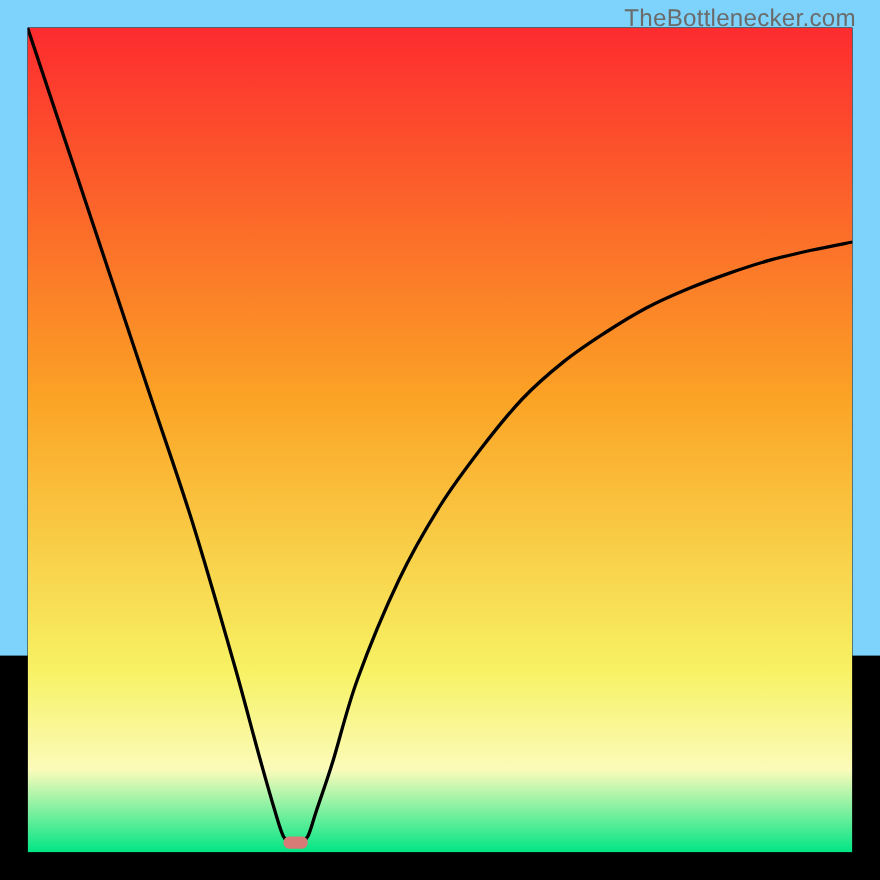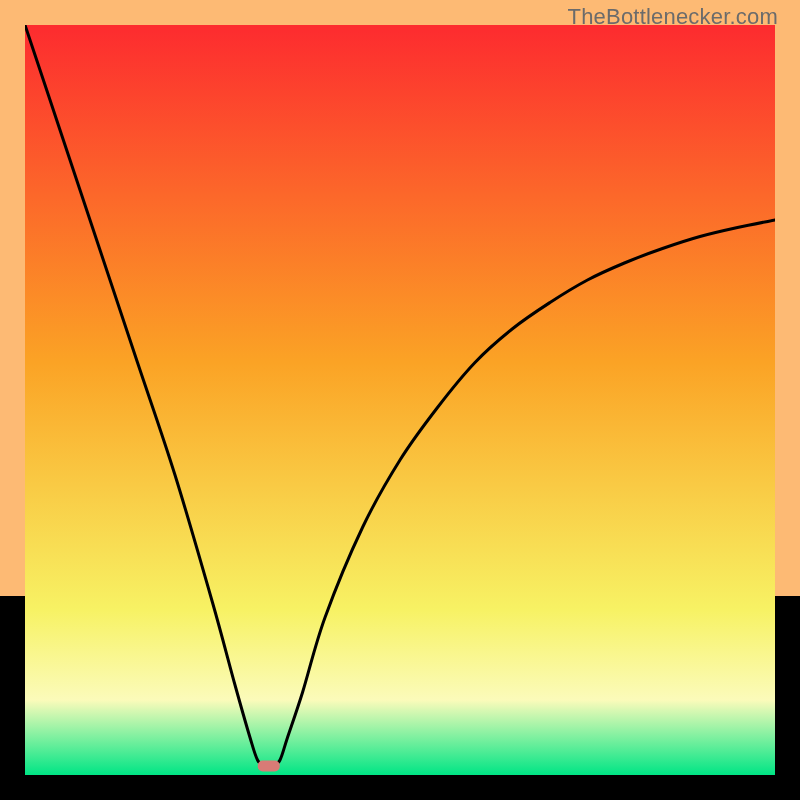--- a/index.html
+++ b/index.html
@@ -8,21 +8,21 @@
     width: 800px;
     height: 800px;
     background: #000;
     overflow: hidden;
     font-family: Arial, Helvetica, sans-serif;
   }
   .outer {
     position: relative;
     width: 800px;
     height: 596px;
-    background: #fdba74;
+    background: #7dd3fc;
   }
   .watermark {
     position: absolute;
     top: 4px;
     right: 22px;
     color: #6b6b6b;
     font-size: 22px;
     font-weight: 500;
     letter-spacing: 0.2px;
     z-index: 10;

